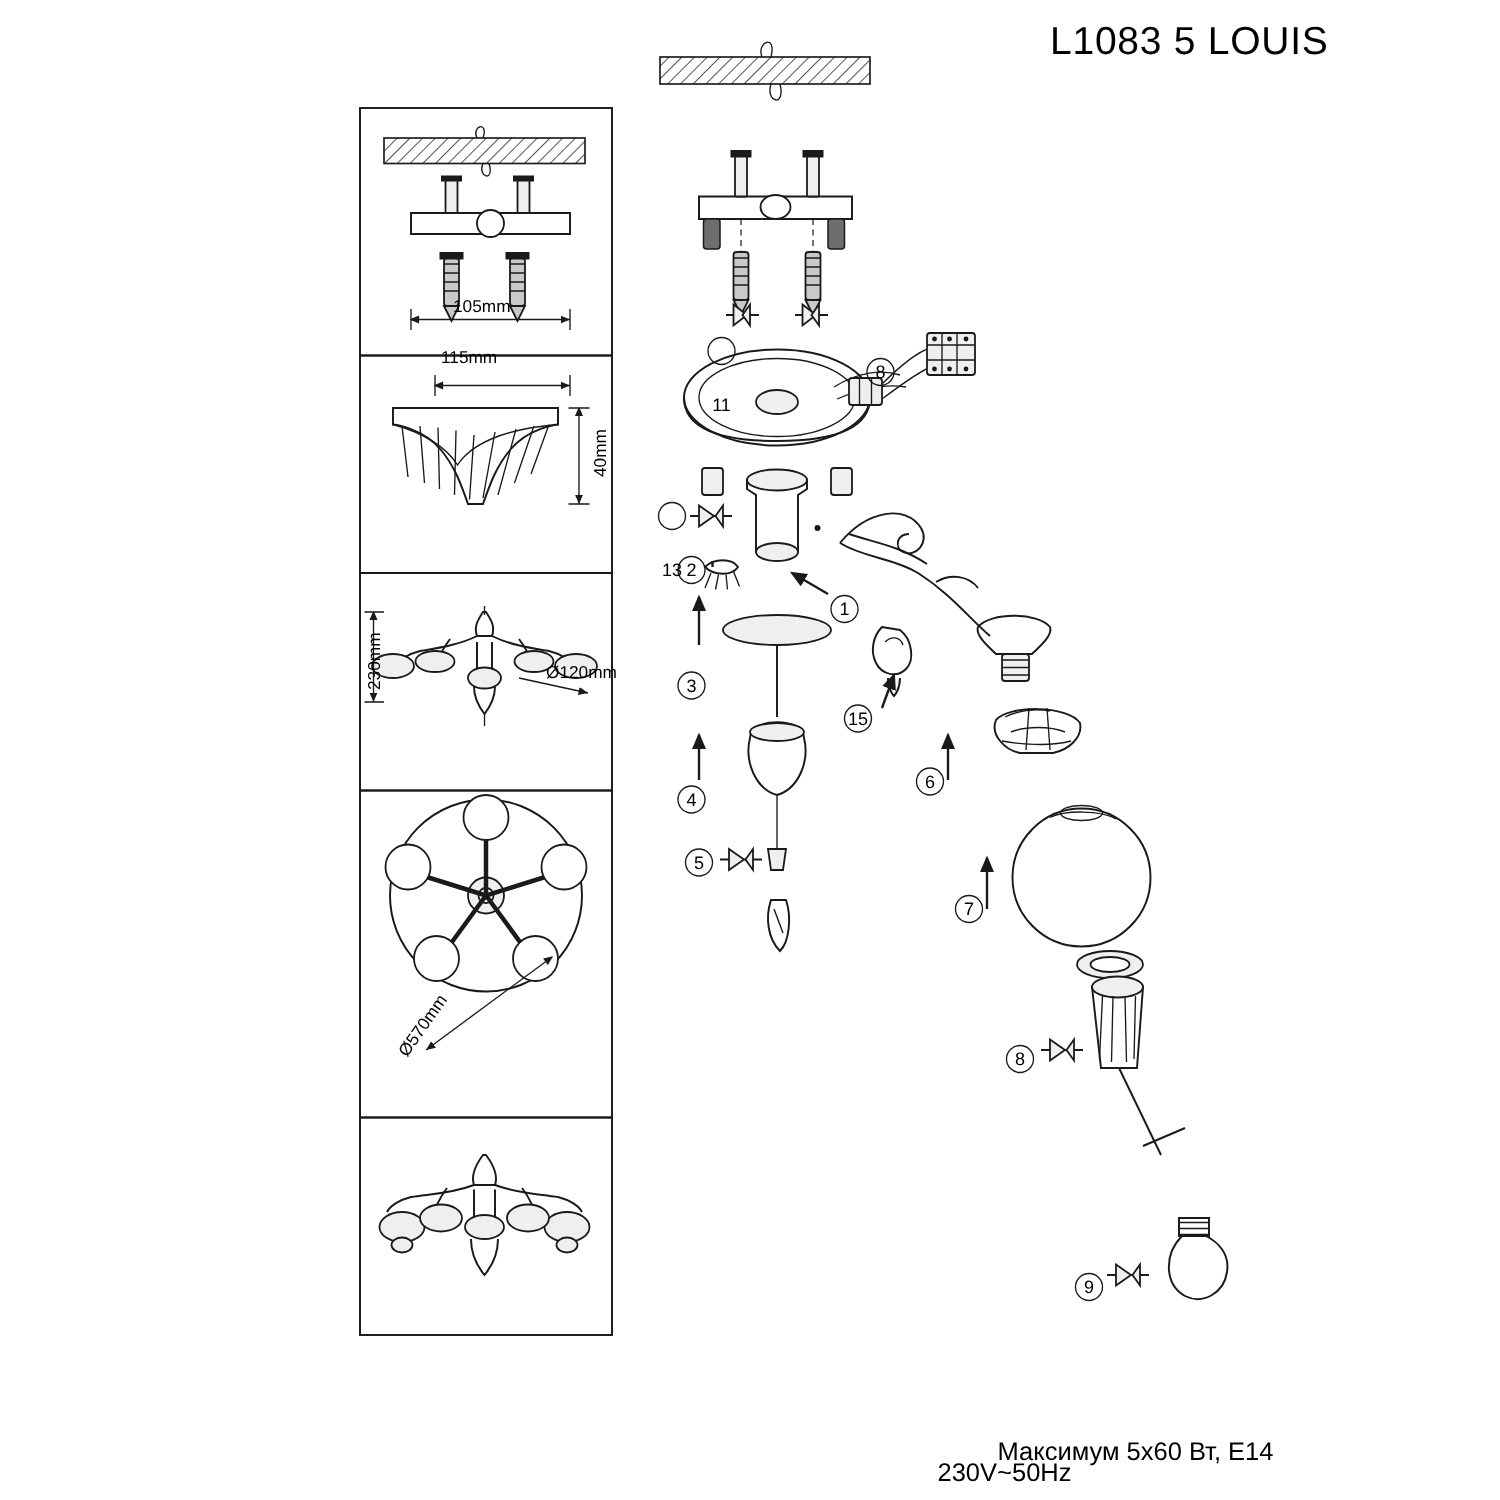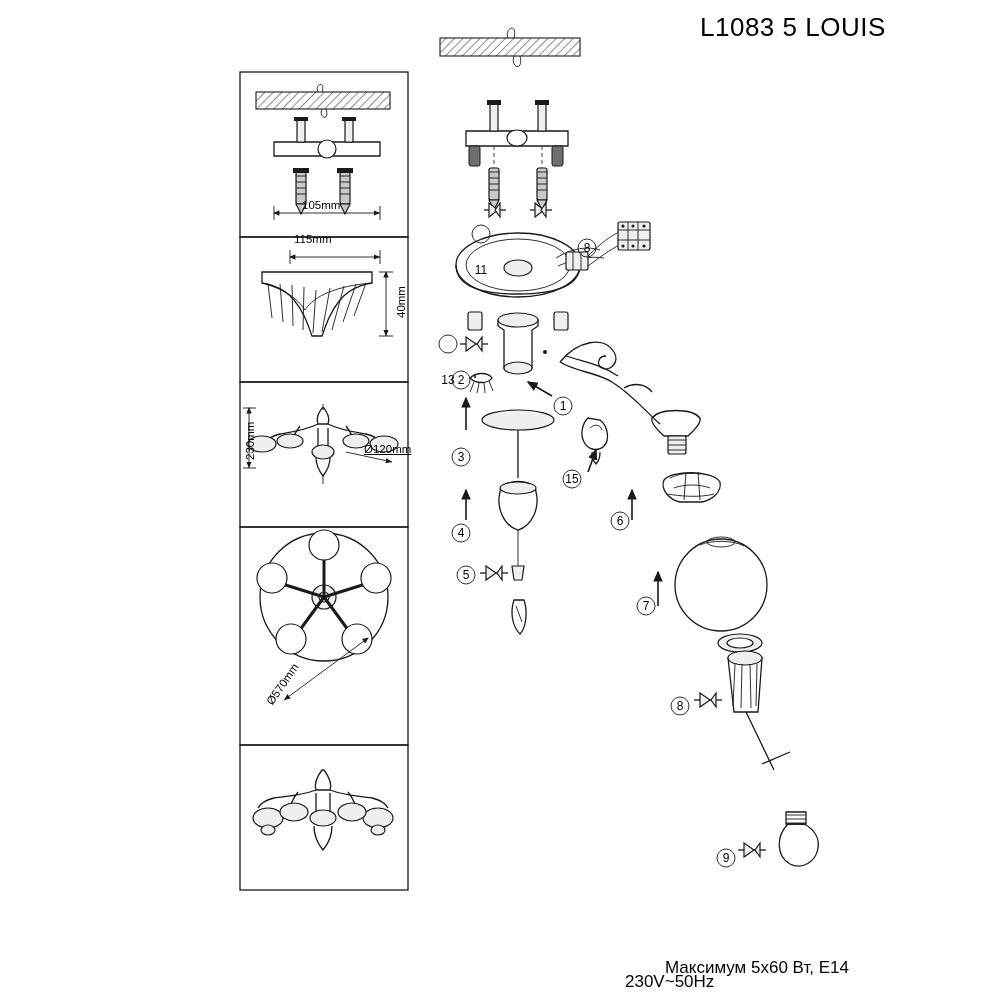--- a/index.html
+++ b/index.html
@@ -381,21 +381,21 @@
       <circle class="ln-thin" cx="481" cy="234" r="9" fill="#fff"></circle>
       <circle class="ln-thin" cx="587" cy="248" r="9" fill="#fff"></circle>
       <circle class="ln-thin" cx="448" cy="344" r="9" fill="#fff"></circle>
     </g>
   </svg>
 
   <div class="dim-label" style="left:302px; top:199px;text-align:right;">105mm</div>
   <div class="dim-label" style="left:294px; top:233px;">115mm</div>
   <div class="dim-label dim-v" style="left:395px; top:318px; transform:rotate(-90deg);">40mm</div>
   <div class="dim-label dim-v" style="left:244px; top:460px; transform:rotate(-90deg);">230mm</div>
-  <div class="dim-label" style="left:364px; top:443px;text-decoration:underline;">Ø120mm</div>
+  <div class="dim-label" style="left:364px; top:443px;">Ø120mm</div>
   <div class="dim-label dim-v" style="left:264px; top:700px; transform:rotate(-55deg);">Ø570mm</div>
 
   <div class="callout" style="left:553px; top:396px;">1</div>
   <div class="callout" style="left:451px; top:370px;">2</div>
   <div class="callout" style="left:451px; top:447px;">3</div>
   <div class="callout" style="left:451px; top:523px;">4</div>
   <div class="callout" style="left:456px; top:565px;">5</div>
   <div class="callout" style="left:610px; top:511px;">6</div>
   <div class="callout" style="left:636px; top:596px;">7</div>
   <div class="callout" style="left:670px; top:696px;">8</div>

